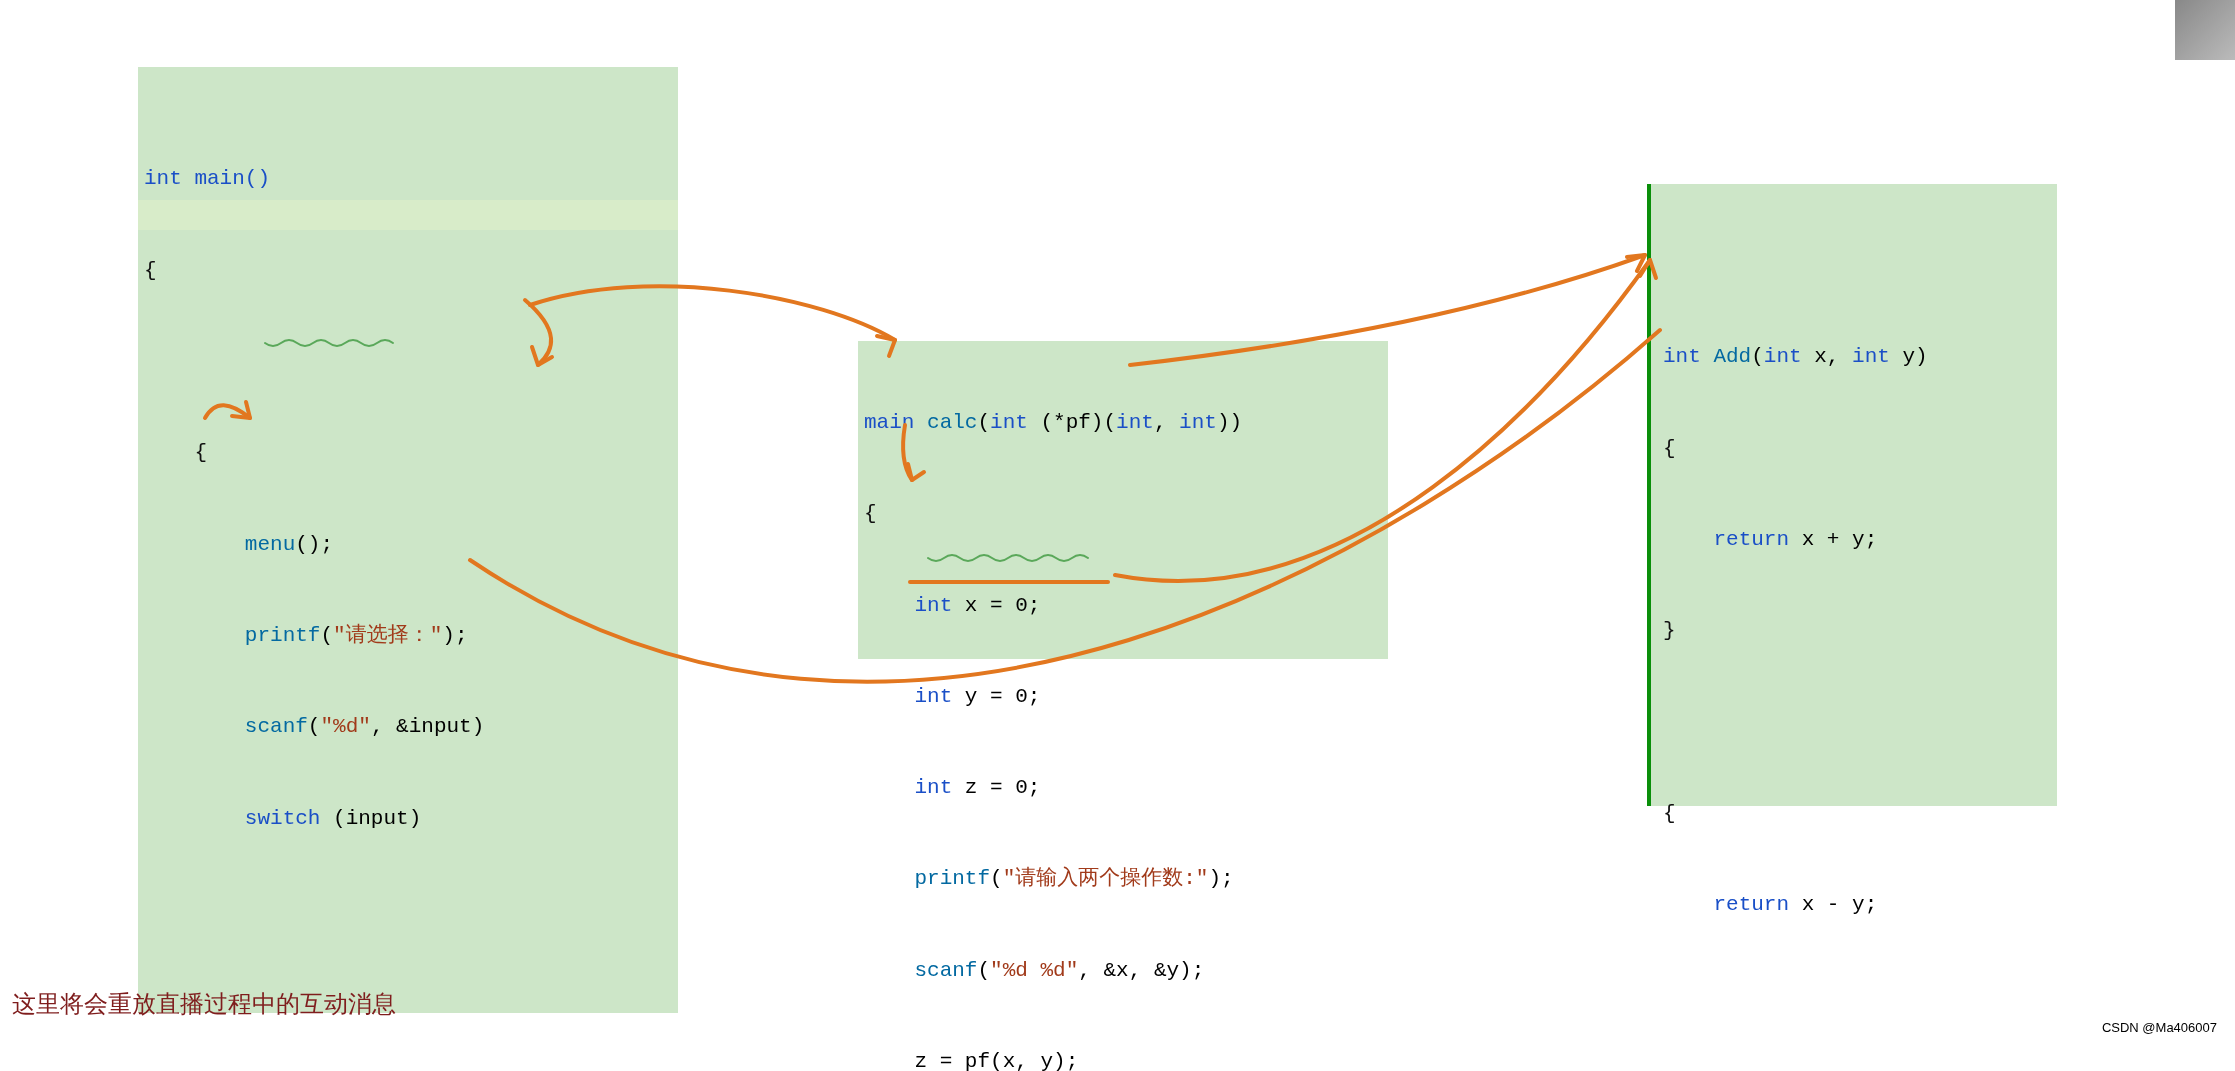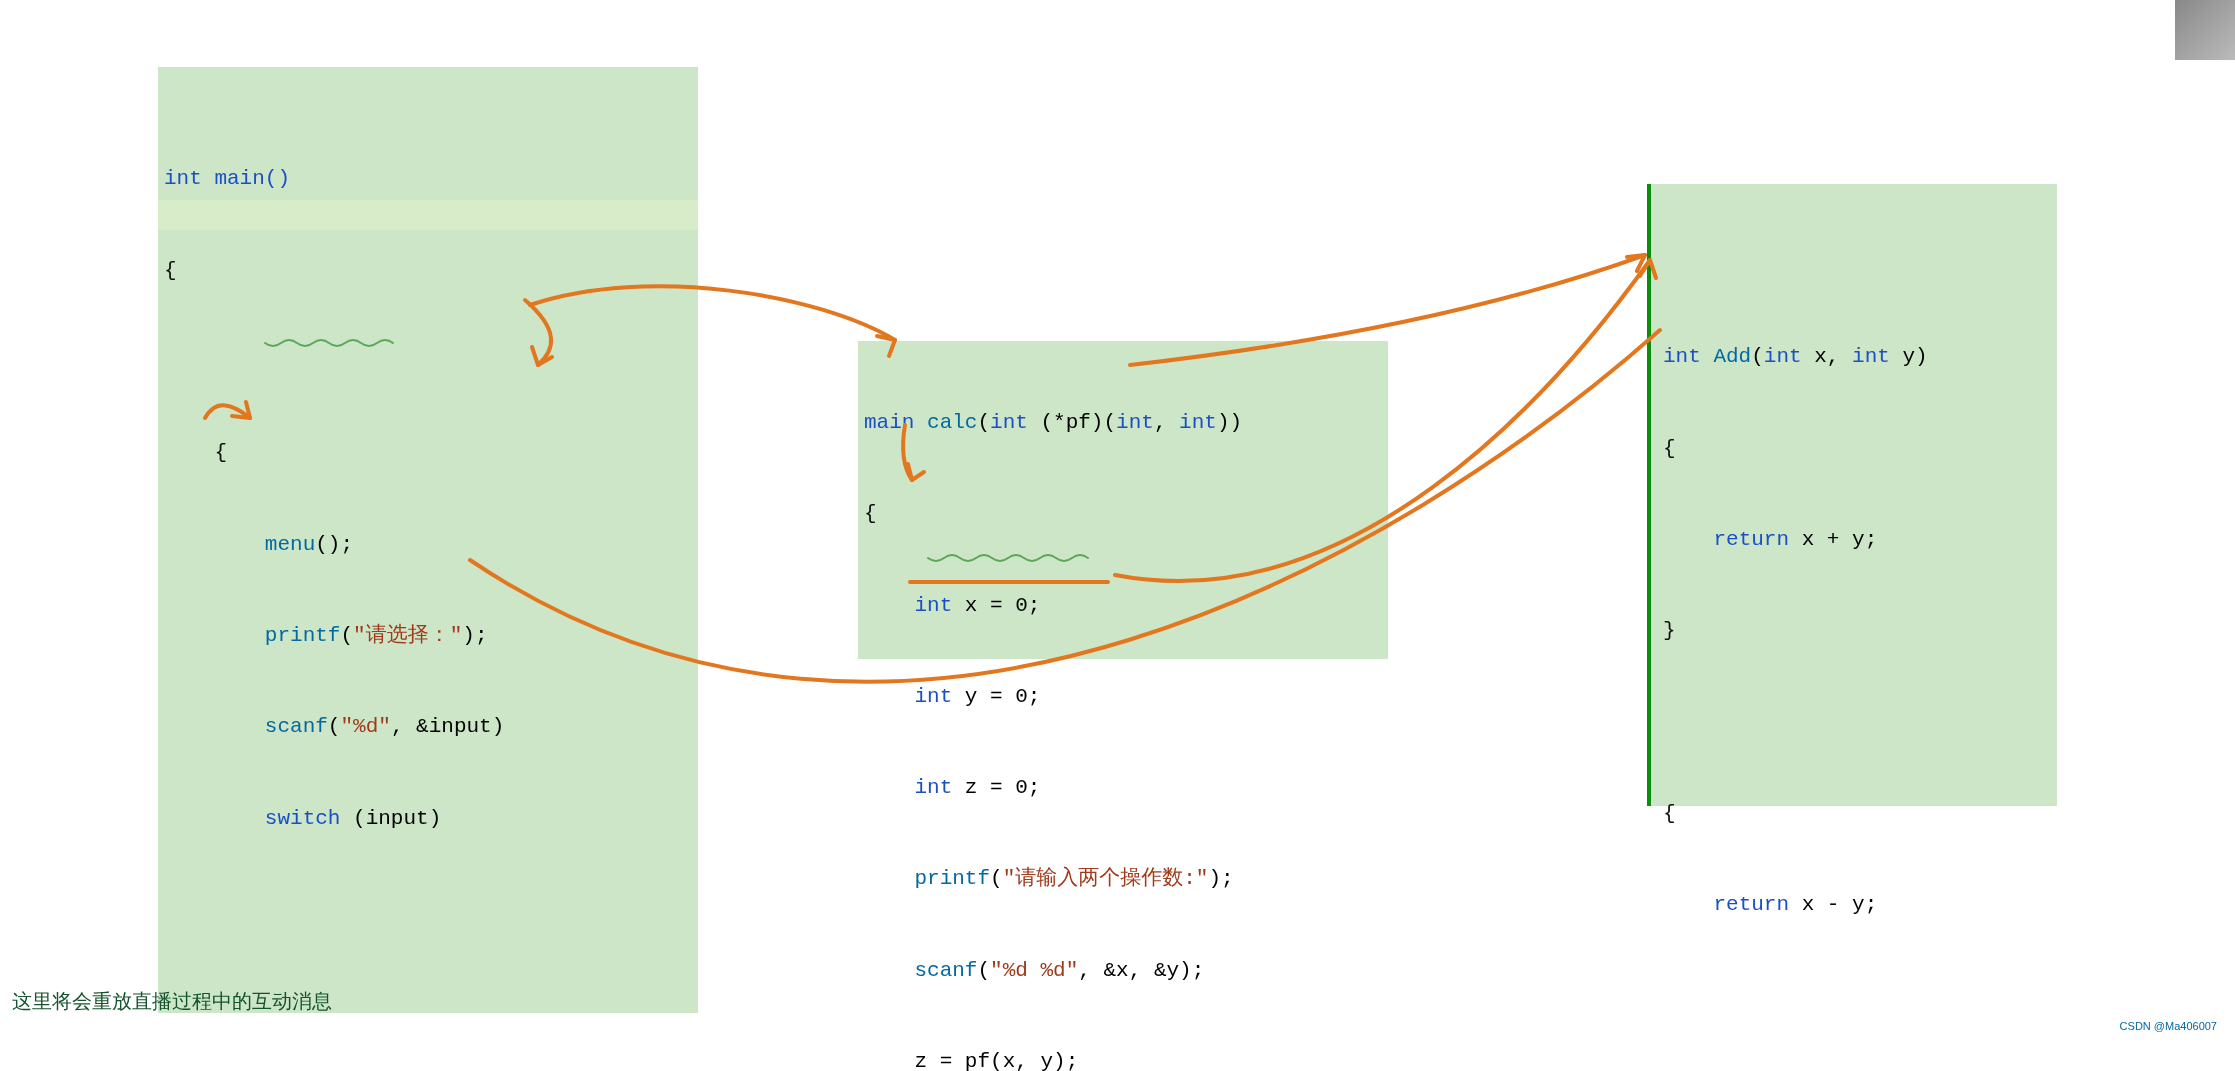--- a/index.html
+++ b/index.html
@@ -4,28 +4,28 @@
 <style>
   html,body{margin:0;padding:0;width:2235px;height:1071px;background:#fff;font-family:"Consolas","Courier New",monospace;font-size:21px;overflow:hidden}
   .code-block{position:absolute;background:#cde6c8;white-space:pre;line-height:1.45;padding:6px 4px 6px 6px;box-sizing:border-box}
   .gutter{position:absolute;left:0;top:0;bottom:0;width:4px;background:#0a8f0a}
   .kw{color:#1a4fc7}
   .fn{color:#0369a1}
   .str{color:#a13a1a}
   .punc{color:#111}
   .hl-line{position:absolute;left:0;right:0;background:#d8ecc9}
   .svg-layer{position:absolute;left:0;top:0;width:2235px;height:1071px;pointer-events:none}
-  .footer-msg{position:absolute;left:12px;top:988px;font-family:"Microsoft YaHei","PingFang SC",sans-serif;font-size:20px;color:#14532d}
-  .watermark{position:absolute;right:18px;top:1020px;font-family:Arial,sans-serif;font-size:11px;color:#0369a1}
+  .footer-msg{position:absolute;left:12px;top:988px;font-family:"Microsoft YaHei","PingFang SC",sans-serif;font-size:24px;color:#7f1d1d}
+  .watermark{position:absolute;right:18px;top:1020px;font-family:Arial,sans-serif;font-size:13px;color:#000000}
   .thumb{position:absolute;right:0;top:0;width:60px;height:60px;background:linear-gradient(135deg,#888,#bbb)}
 </style>
 </head>
 <body>
 
-<div class="code-block" style="left:158px;top:67px;width:540px;height:946px">
+<div class="code-block" style="left:138px;top:67px;width:540px;height:946px">
   <div class="hl-line" style="top:133px;height:30px"></div>
   <div style="position:relative"><span class="kw">int main()</span></div>
   <div style="position:relative"><span class="punc">{</span></div>
   <div style="position:relative"><span></span>&nbsp;</div>
   <div style="position:relative"><span class="punc">    {</span></div>
   <div style="position:relative"><span>        </span><span class="fn">menu</span><span>();</span></div>
   <div style="position:relative"><span>        </span><span class="fn">printf</span><span>(</span><span class="str">"请选择："</span><span>);</span></div>
   <div style="position:relative"><span>        </span><span class="fn">scanf</span><span>(</span><span class="str">"%d"</span><span>, &amp;input)</span></div>
   <div style="position:relative"><span>        </span><span class="kw">switch</span><span> (input)</span></div>
   

